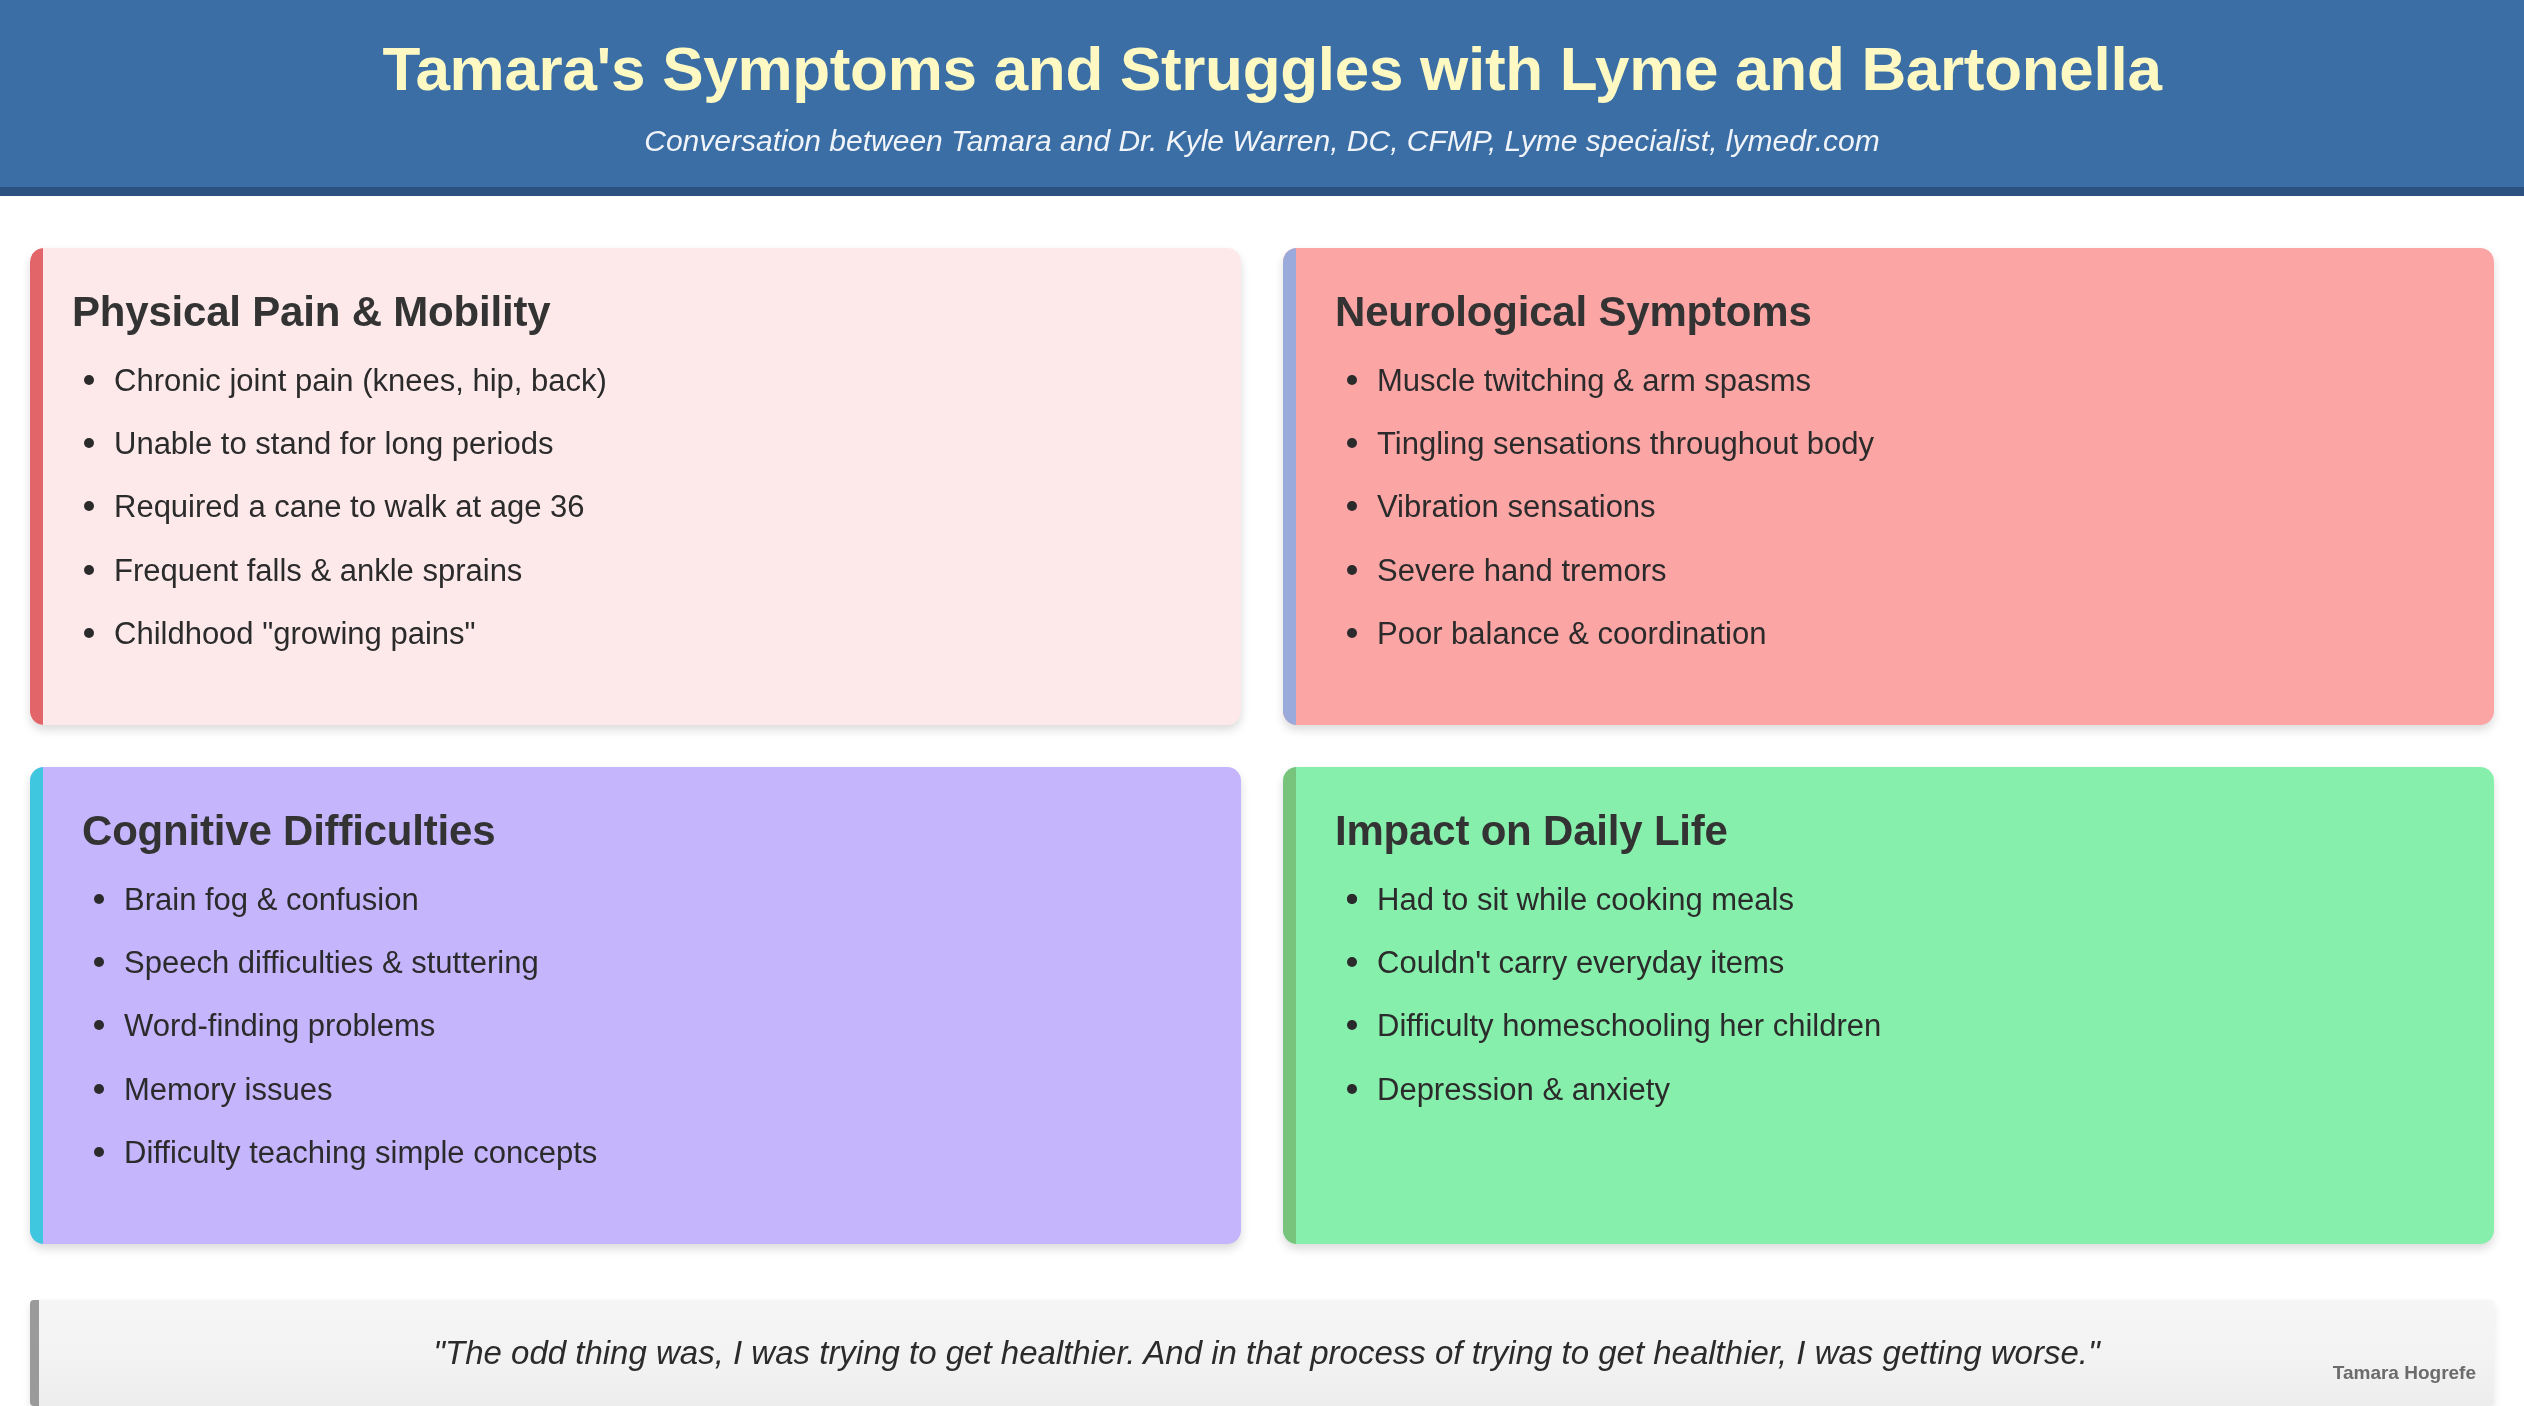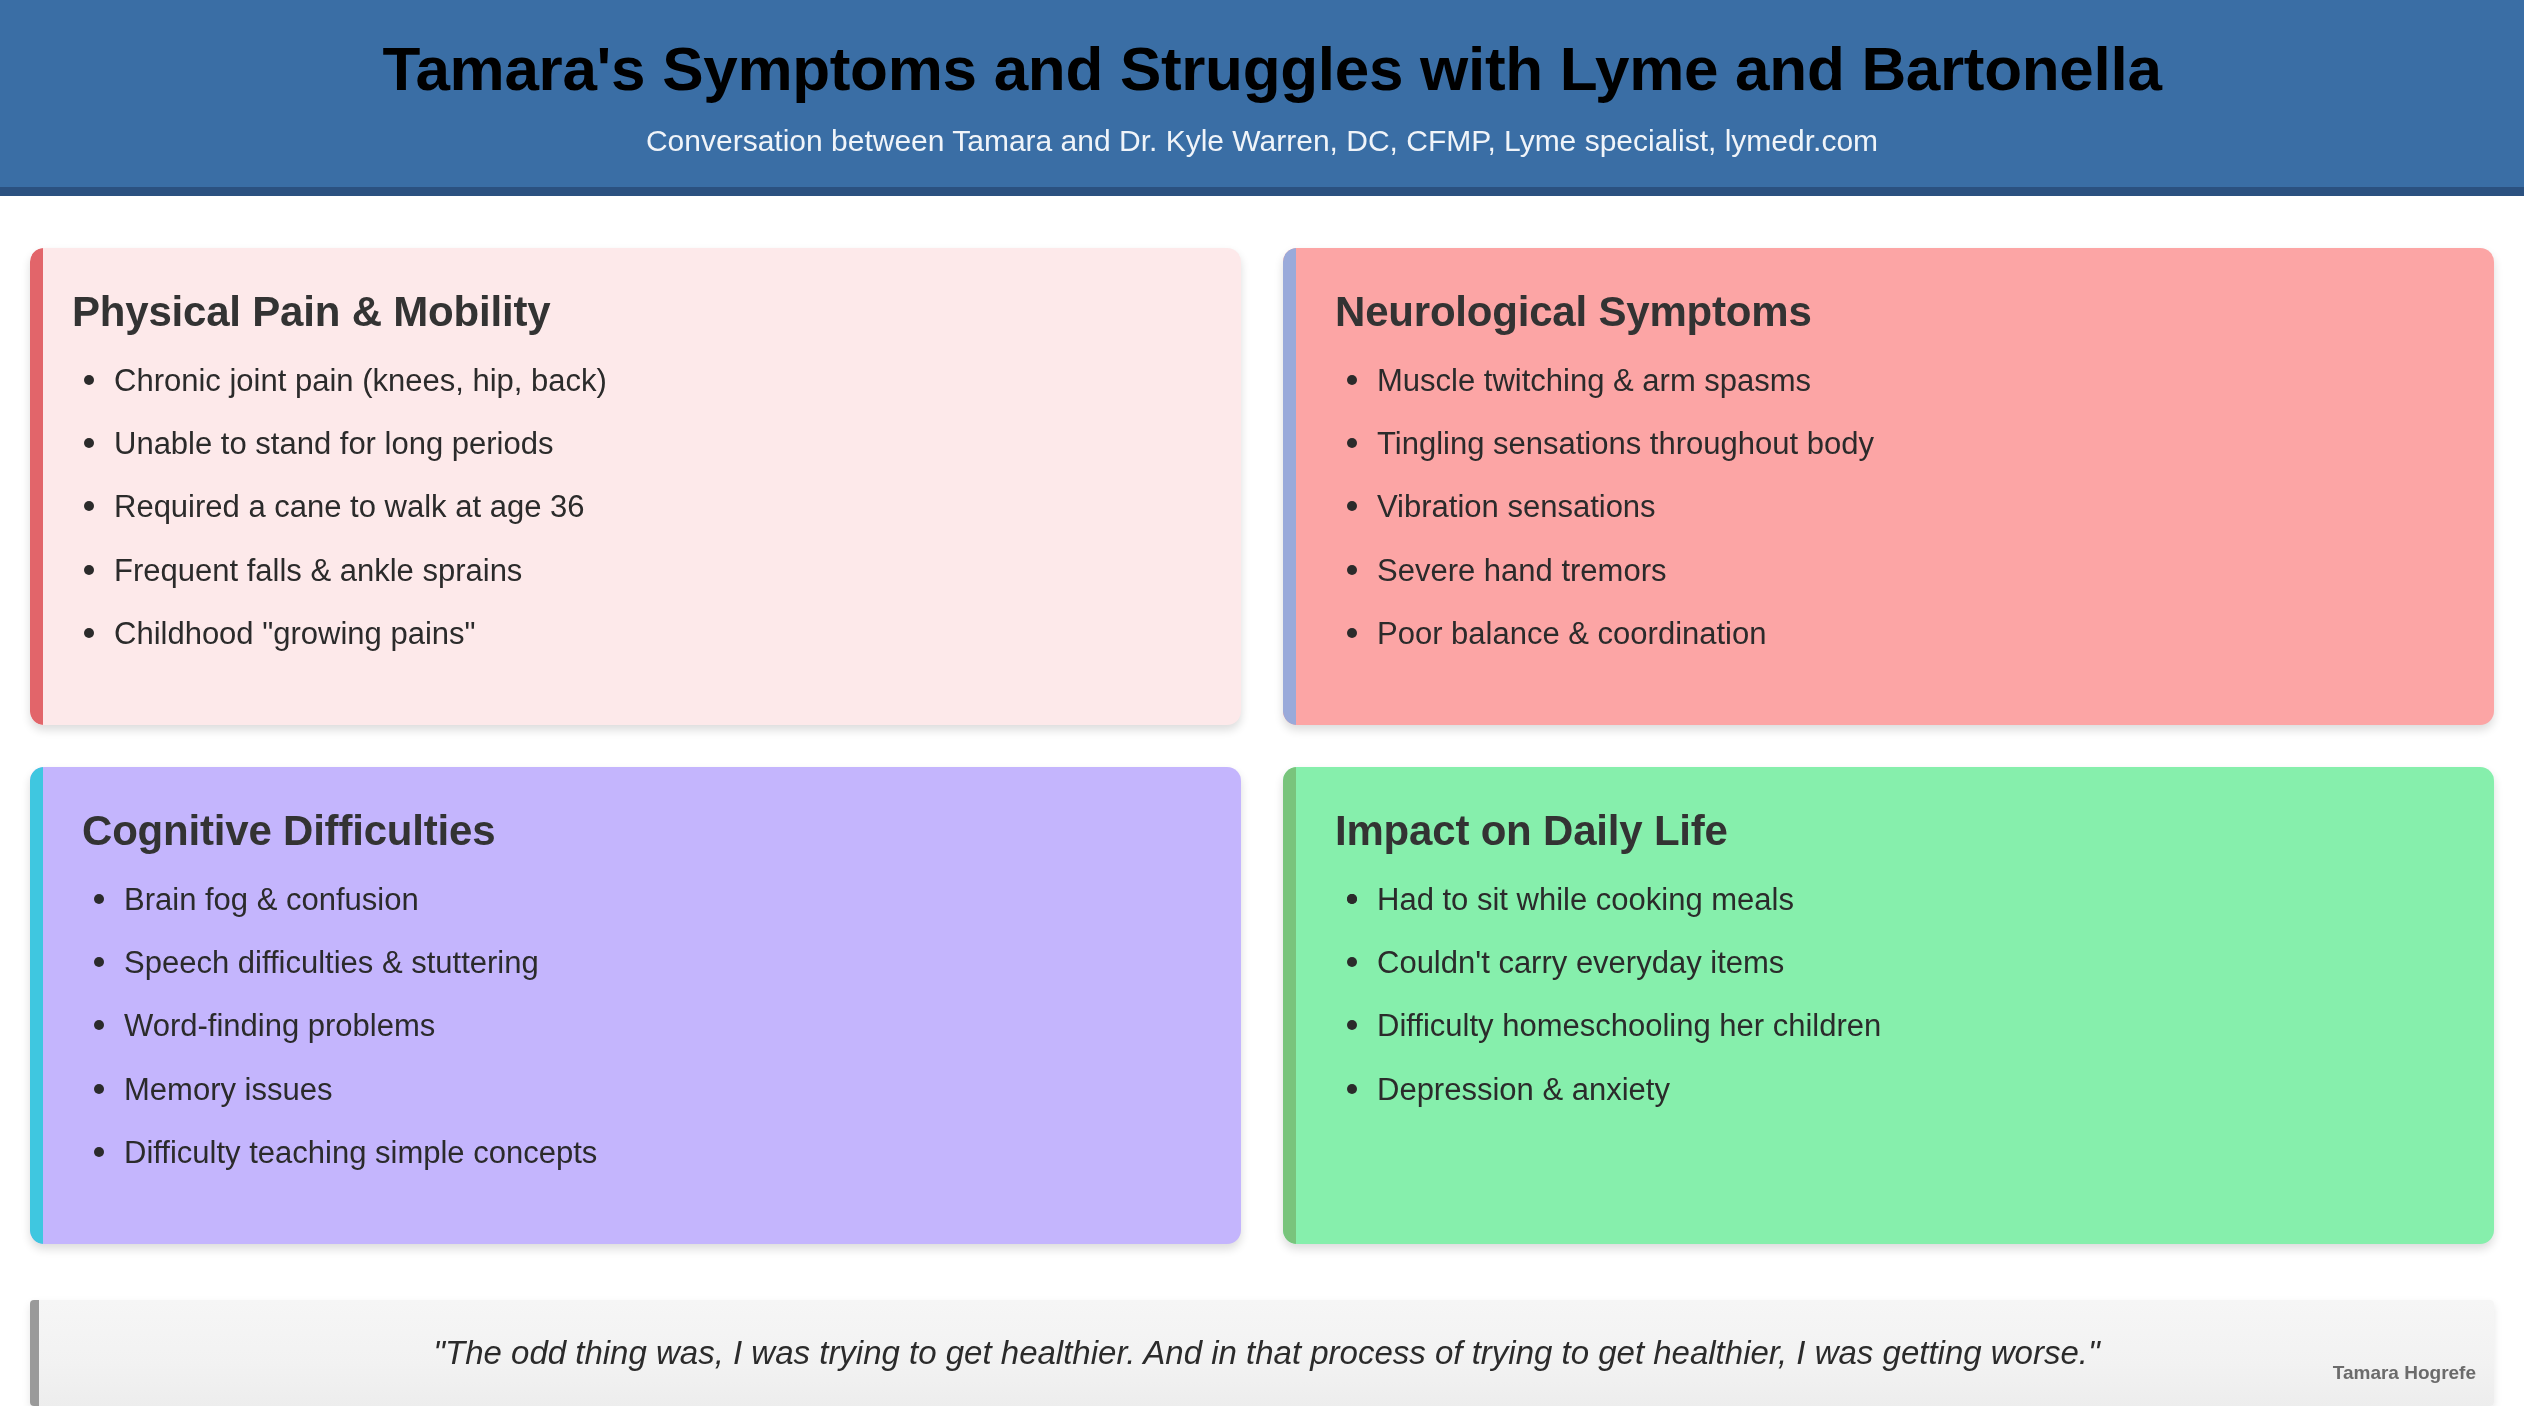--- a/index.html
+++ b/index.html
@@ -42,20 +42,21 @@
     line-height: 1.1;
     text-align: center;
   }
 
   .header-subtitle {
     color: #f0f4f9;
     font-size: 30px;
     font-weight: normal;
     text-align: center;
     margin-top: 20px;
+    font-style: italic;
   }
 
   
   .grid {
     position: absolute;
     top: 248px;
     left: 30px;
     width: 2464px;
     display: grid;
     grid-template-columns: 1fr 1fr;
@@ -148,21 +149,21 @@
     color: #6b6b6b;
     font-style: normal;
   }
 </style>
 </head>
 <body>
 
 <div class="page">
 
   <div class="header" style="background: rgb(58, 110, 165); border-bottom-color: rgb(43, 81, 128);">
-    <div class="header-title" style="color: #000000; margin-left: 20px;">Tamara's Symptoms and Struggles with Lyme and Bartonella</div>
+    <div class="header-title" style="color: #fef9c3; margin-left: 20px;">Tamara's Symptoms and Struggles with Lyme and Bartonella</div>
     <div class="header-subtitle">Conversation between Tamara and Dr. Kyle Warren, DC, CFMP, Lyme specialist, lymedr.com</div>
   </div>
 
   <div class="grid">
 
     <div class="card" id="card-0" style="background: rgb(253, 233, 234); padding-left: 42px;">
       <div class="accent" style="background: rgb(226, 101, 106);"></div>
       <div class="card-title">Physical Pain &amp; Mobility</div>
       <ul class="card-list">
         <li><span class="bullet"></span><span>Chronic joint pain (knees, hip, back)</span></li>

